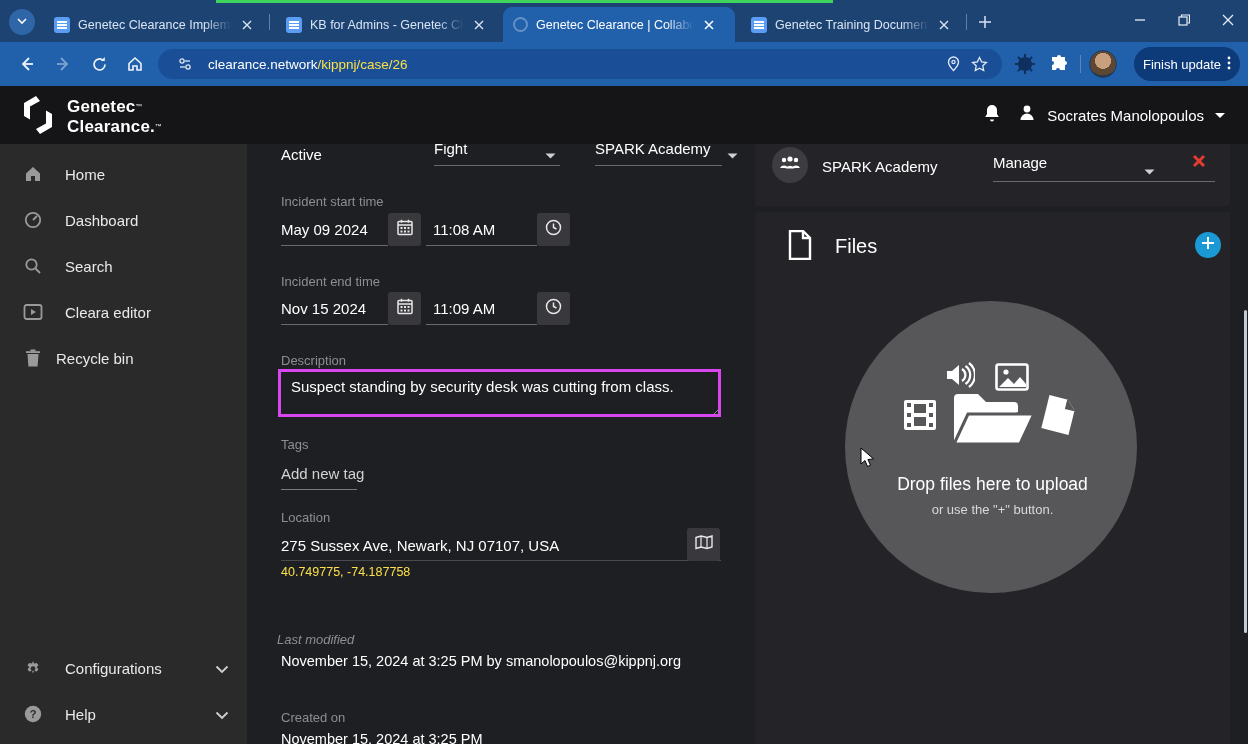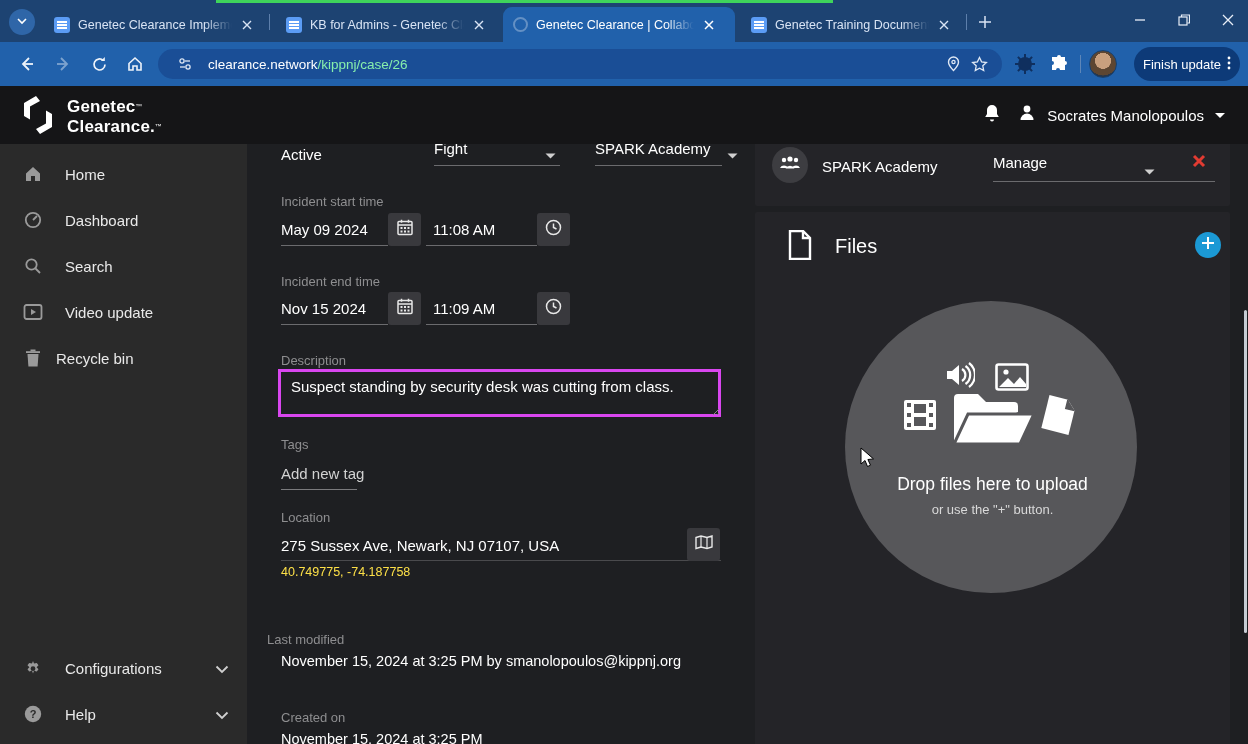--- a/index.html
+++ b/index.html
@@ -21,21 +21,21 @@
   .tab-close { width:18px; height:18px; border-radius:9px; display:flex; align-items:center; justify-content:center; flex:0 0 18px; }
   .tab-sep { position:absolute; top:14px; width:1px; height:16px; background:#5d7fab; }
   .newtab-btn { position:absolute; top:9px; width:26px; height:26px; display:flex; align-items:center; justify-content:center; border-radius:13px; }
   .wincontrol { position:absolute; top:4px; width:34px; height:32px; display:flex; align-items:center; justify-content:center; color:#e8eef7; }
 
   .toolbar { position:absolute; left:0; top:42px; width:1248px; height:44px; background:#2161ab; display:flex; align-items:center; }
   .nav-ic { width:30px; height:30px; border-radius:15px; display:flex; align-items:center; justify-content:center; color:#eef3fa; }
   .nav-ic.dim { opacity:.45; }
   .omnibox { position:absolute; left:158px; top:7px; width:844px; height:30px; background:#1a4e96; border-radius:15px; display:flex; align-items:center; padding:0 10px 0 14px; }
   .omnibox .urltext { font-size:13.5px; margin-left:10px; flex:1; white-space:nowrap; }
-  .urltext .host { color:#fff; } .urltext .path { color:#86efac; }
+  .urltext .host { color:#fff; } .urltext .path { color:#fde047; }
   .omni-ic { width:26px; height:26px; display:flex; align-items:center; justify-content:center; color:#dfe8f5; }
   .ext-area { position:absolute; left:1012px; top:7px; height:30px; display:flex; align-items:center; gap:8px; }
   .toolbar-sep { width:1px; height:18px; background:#5d86b8; }
   .avatar-chip { width:28px; height:28px; border-radius:50%; background:radial-gradient(circle at 50% 38%, #c9a07e 0 38%, #5d4632 39% 70%, #27364a 71%); border:1px solid #17406f; }
   .update-pill { position:absolute; left:1134px; top:5px; height:34px; width:106px; background:#0d3a78; border-radius:17px; color:#fff; font-size:13px; display:flex; align-items:center; justify-content:center; gap:6px; }
 
   
   .appbar { position:absolute; left:0; top:86px; width:1248px; height:58px; background:#151517; color:#fff; }
   .brand { position:absolute; left:18px; top:8px; display:flex; align-items:center; }
   .brand-text { margin-left:9px; font-size:17px; font-weight:bold; line-height:20px; letter-spacing:.2px; }
@@ -297,21 +297,21 @@
       </span>
       <span>Search</span>
     </div>
     <div class="side-item" style="top:145px;">
       <span class="ic">
         <svg width="20" height="18" viewBox="0 0 20 18">
             <rect x="1.5" y="2" width="17" height="14" rx="2" fill="none" stroke="#9a9a9a" stroke-width="1.8"></rect>
             <path d="M8 6l5 3-5 3z" fill="#9a9a9a"></path>
           </svg>
       </span>
-      <span>Video update</span>
+      <span>Cleara editor</span>
     </div>
     <div class="side-item" style="top:191px;gap:12px;">
       <span class="ic">
         <svg width="16" height="19" viewBox="0 0 16 19">
             <path d="M2.5 5h11l-.9 12.5H3.4z" fill="#9a9a9a"></path>
             <rect x="1" y="2.2" width="14" height="1.8" fill="#9a9a9a"></rect>
             <rect x="5.5" y="0.5" width="5" height="2" fill="#9a9a9a"></rect>
           </svg>
       </span>
       <span>Recycle bin</span>
@@ -451,21 +451,21 @@
     <div class="icon-btn" style="left:440px; top:384px;">
       <span>
         <svg width="18" height="15" viewBox="0 0 18 15">
             <path d="M1 2.5l5-1.5 6 1.5 5-1.5v11l-5 1.5-6-1.5-5 1.5z" fill="none" stroke="#e8e8e8" stroke-width="1.4"></path>
             <path d="M6 1v12M12 2.5v11" stroke="#e8e8e8" stroke-width="1.2"></path>
           </svg>
       </span>
     </div>
     <div class="coords" style="left:34px; top:421px;">40.749775, -74.187758</div>
 
-    <div class="flabel" style="left:20px; top:488px;">Last modified</div>
+    <div class="flabel" style="left:30px; top:488px;font-style:italic;">Last modified</div>
     <div class="fvalue" style="left:34px; top:509px; font-size:14.5px; white-space:nowrap;">November 15, 2024 at 3:25 PM by smanolopoulos@kippnj.org</div>
 
     <div class="flabel" style="left:34px; top:566px;">Created on</div>
     <div class="fvalue" style="left:34px; top:587px; font-size:14.5px; white-space:nowrap;">November 15, 2024 at 3:25 PM</div>
 
     <div class="card" style="left:508px; top:-6px; width:475px; height:68px;">
       <div class="group-avatar" style="left:17px; top:9px;">
         <span>
           <svg width="22" height="14" viewBox="0 0 22 14">
               <circle cx="5" cy="4" r="2.2" fill="#fff"></circle>

